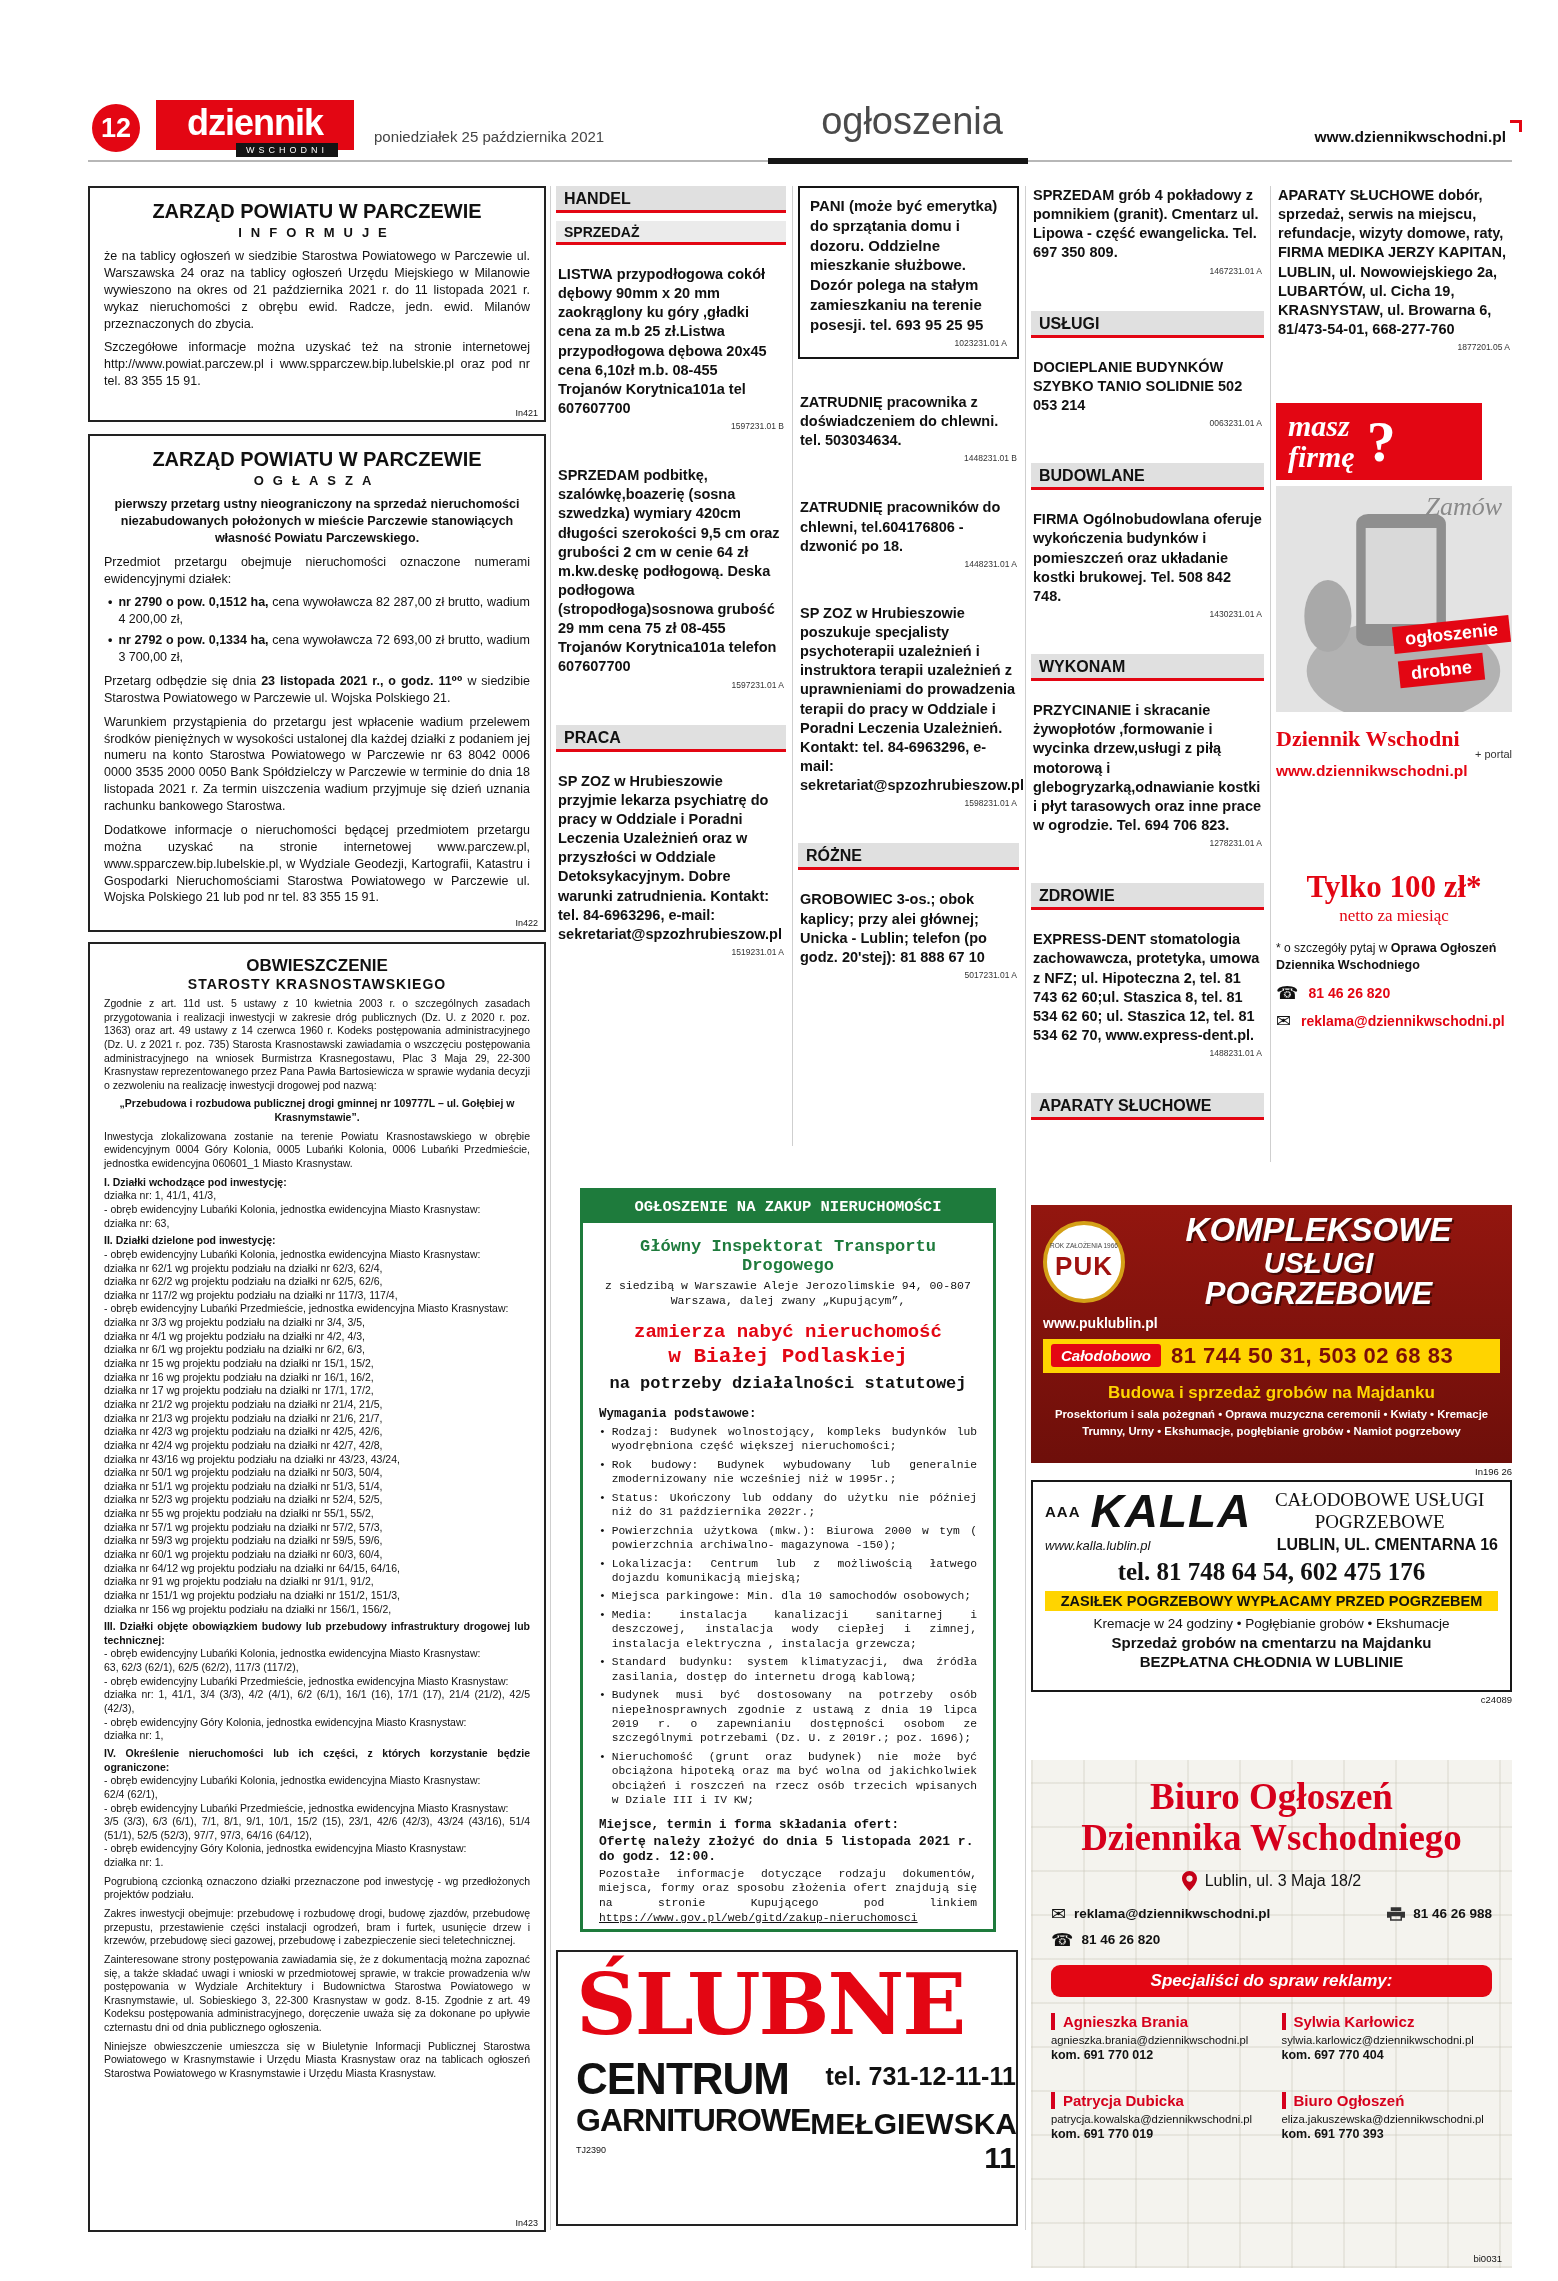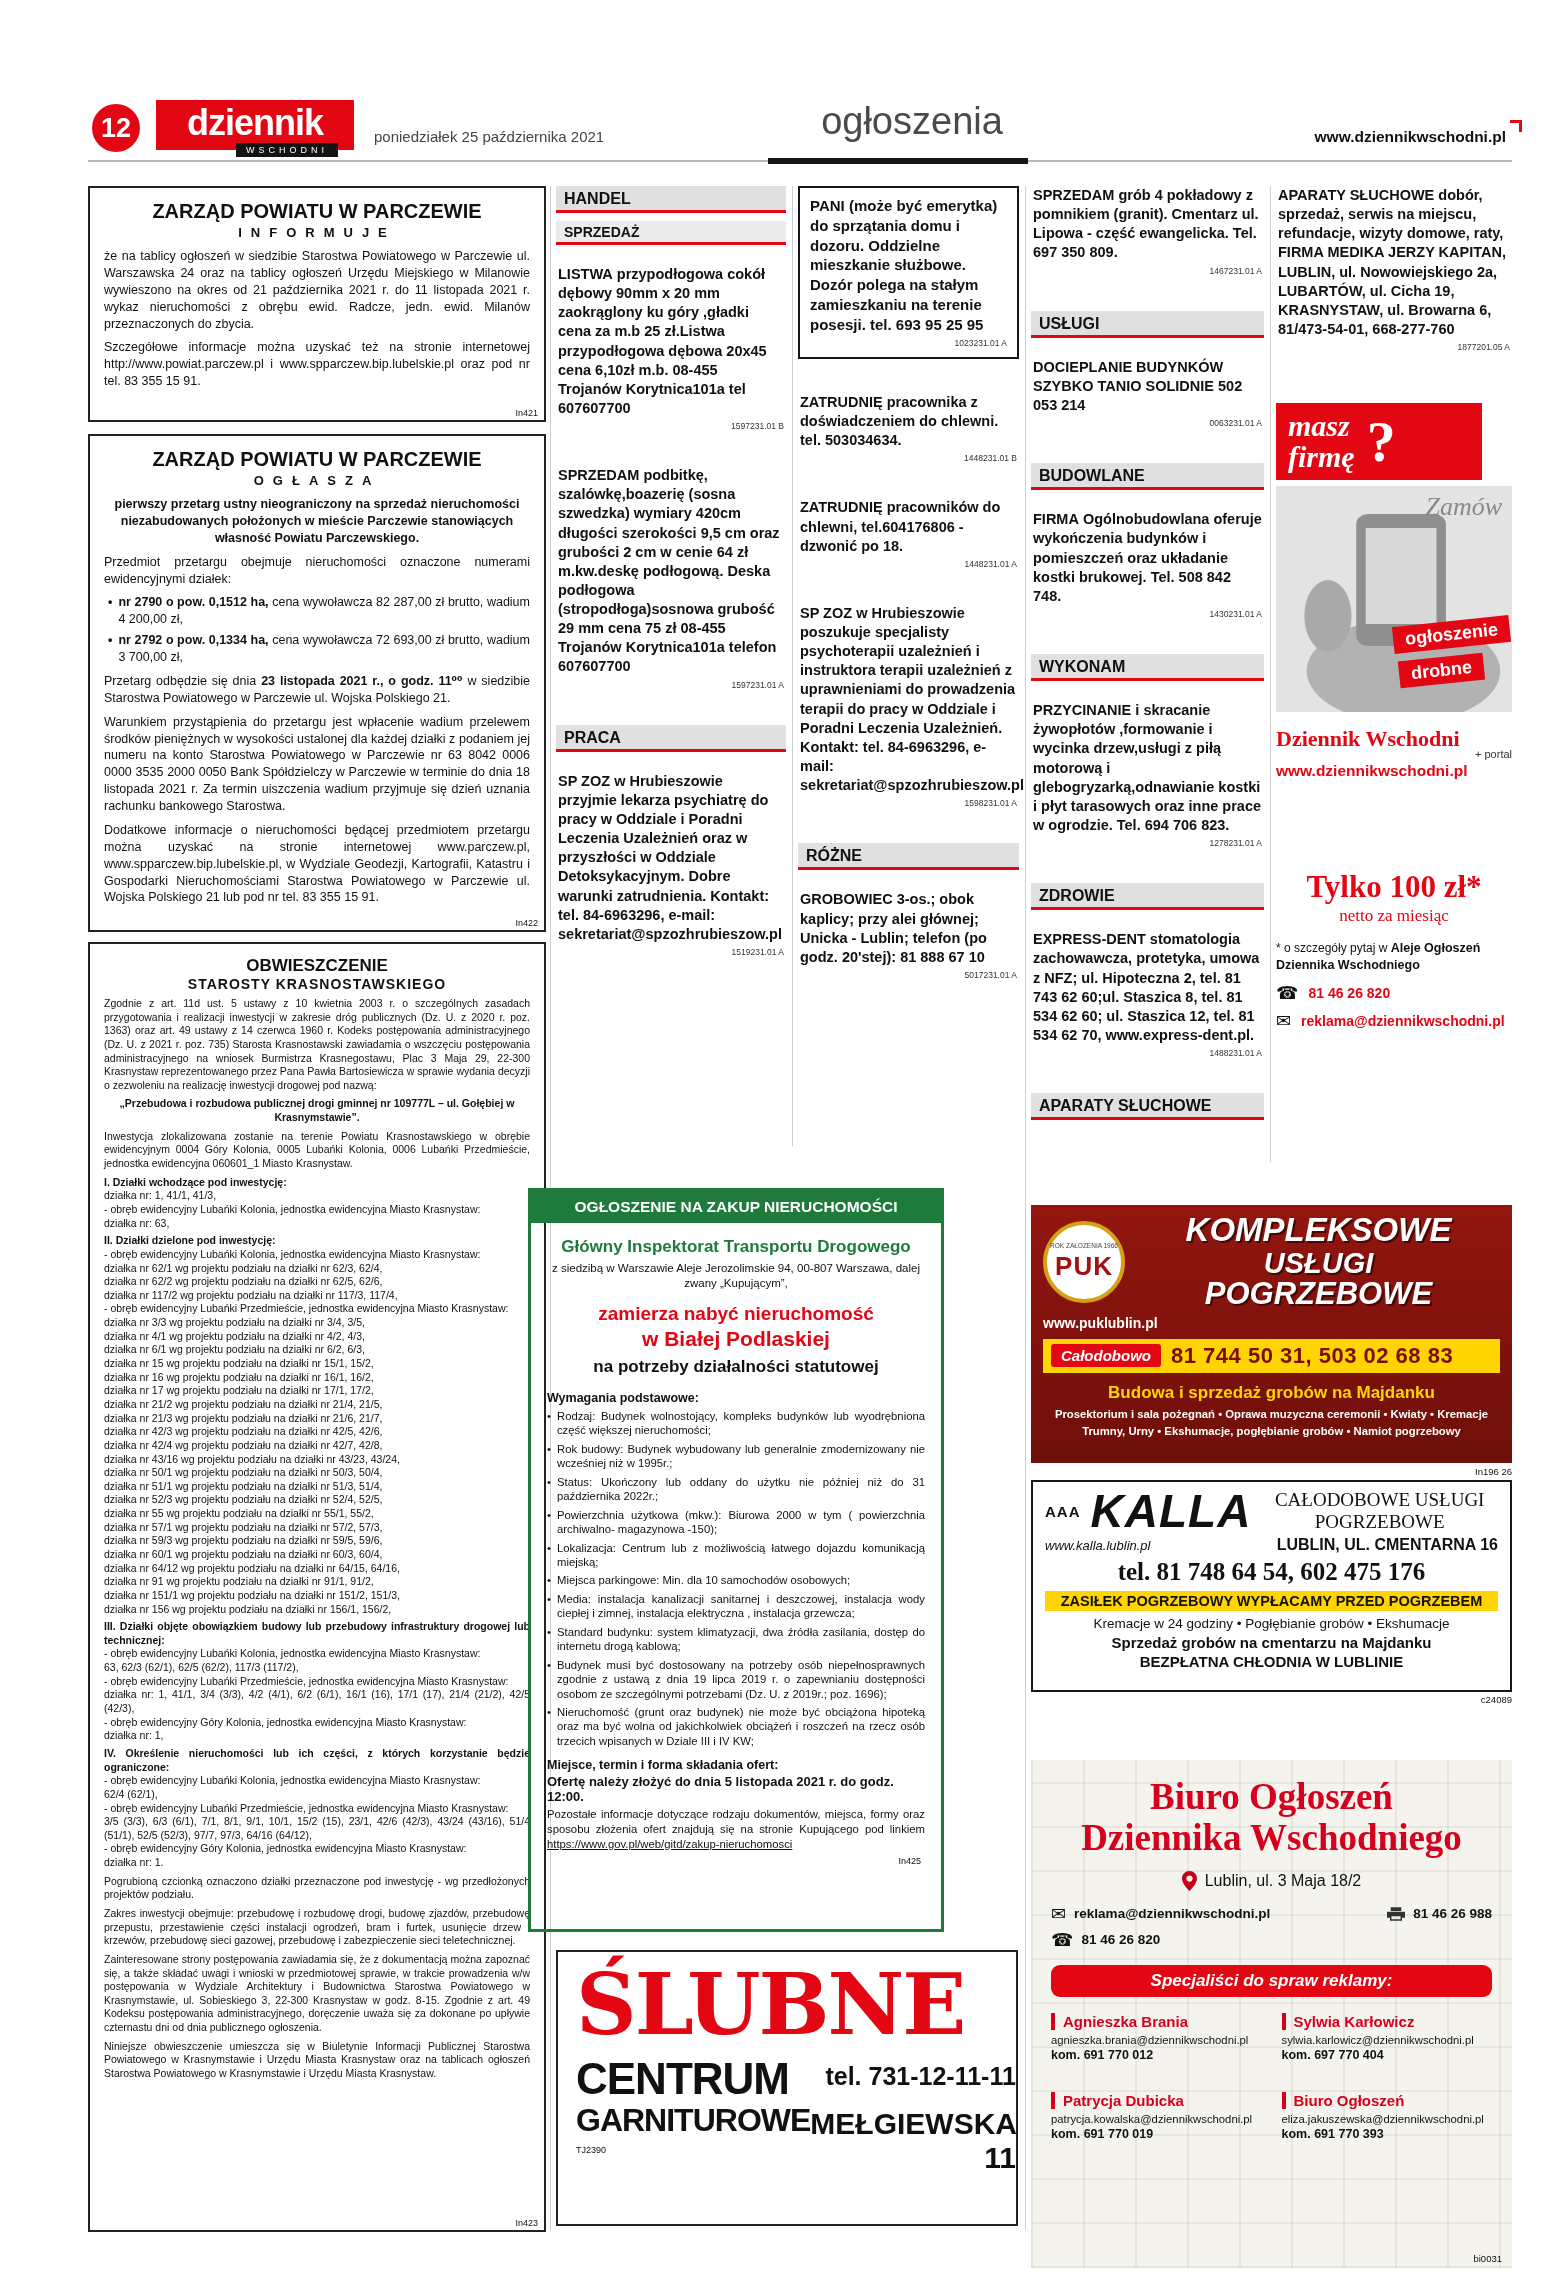--- a/index.html
+++ b/index.html
@@ -78,21 +78,21 @@
   .tylko{margin-top:16px;text-align:center;}
   .tylko .t1{font-family:"Liberation Serif",serif;color:var(--red);font-weight:bold;font-size:31px;}
   .tylko .t2{font-family:"Liberation Serif",serif;color:var(--red);font-size:17px;margin-top:1px;}
   .note{margin-top:14px;font-size:12px;line-height:1.35;}
   .note b{font-size:12.5px;}
   .contact-line{display:flex;gap:10px;margin-top:10px;font-weight:bold;font-size:14px;align-items:center;}
   .glyph{font-size:18px;line-height:1;}
   .red{color:var(--red);}
 
   
-  .gitd{position:absolute;left:528px;top:1188px;width:416px;height:744px;border:3px solid var(--green);overflow:hidden;}
+  .gitd{position:absolute;left:580px;top:1188px;width:416px;height:744px;border:3px solid var(--green);overflow:hidden;font-family:Liberation Mono, monospace;}
   .gitd-header{background:var(--green);color:#fff;font-weight:bold;text-align:center;font-size:15.5px;padding:7px 4px;}
   .gitd-body{padding:8px 16px 4px;}
   .g-org{color:var(--green);font-weight:bold;text-align:center;font-size:17px;margin-top:6px;}
   .g-orgsub{text-align:center;font-size:11.5px;margin-top:4px;line-height:1.3;}
   .g-i1{color:var(--red);font-weight:bold;text-align:center;font-size:19px;margin-top:12px;}
   .g-i2{color:var(--red);font-weight:bold;text-align:center;font-size:21px;margin-top:2px;}
   .g-i3{font-weight:bold;text-align:center;font-size:17px;margin-top:6px;}
   .g-reqtitle{font-weight:bold;font-size:12.5px;margin-top:14px;}
   .req{display:flex;gap:6px;font-size:11.3px;line-height:1.28;margin-top:4px;text-align:justify;}
   .g-ot{font-weight:bold;font-size:12.5px;margin-top:10px;}
@@ -389,21 +389,21 @@
       <div class="promo-url">www.dziennikwschodni.pl</div>
     </div>
 
     <div class="tylko">
       <div class="t1">Tylko 100 zł*</div>
       <div class="t2">netto za miesiąc</div>
     </div>
 
     <div class="note">
       <span>* o szczegóły pytaj w</span>
-      <b>Aleje Ogłoszeń</b>
+      <b>Oprawa Ogłoszeń</b>
       <b>Dziennika Wschodniego</b>
     </div>
 
     <div class="contact-line">
       <span class="glyph">☎</span>
       <span class="red">81 46 26 820</span>
     </div>
     <div class="contact-line">
       <span class="glyph">✉</span>
       <span class="red">reklama@dziennikwschodni.pl</span>

